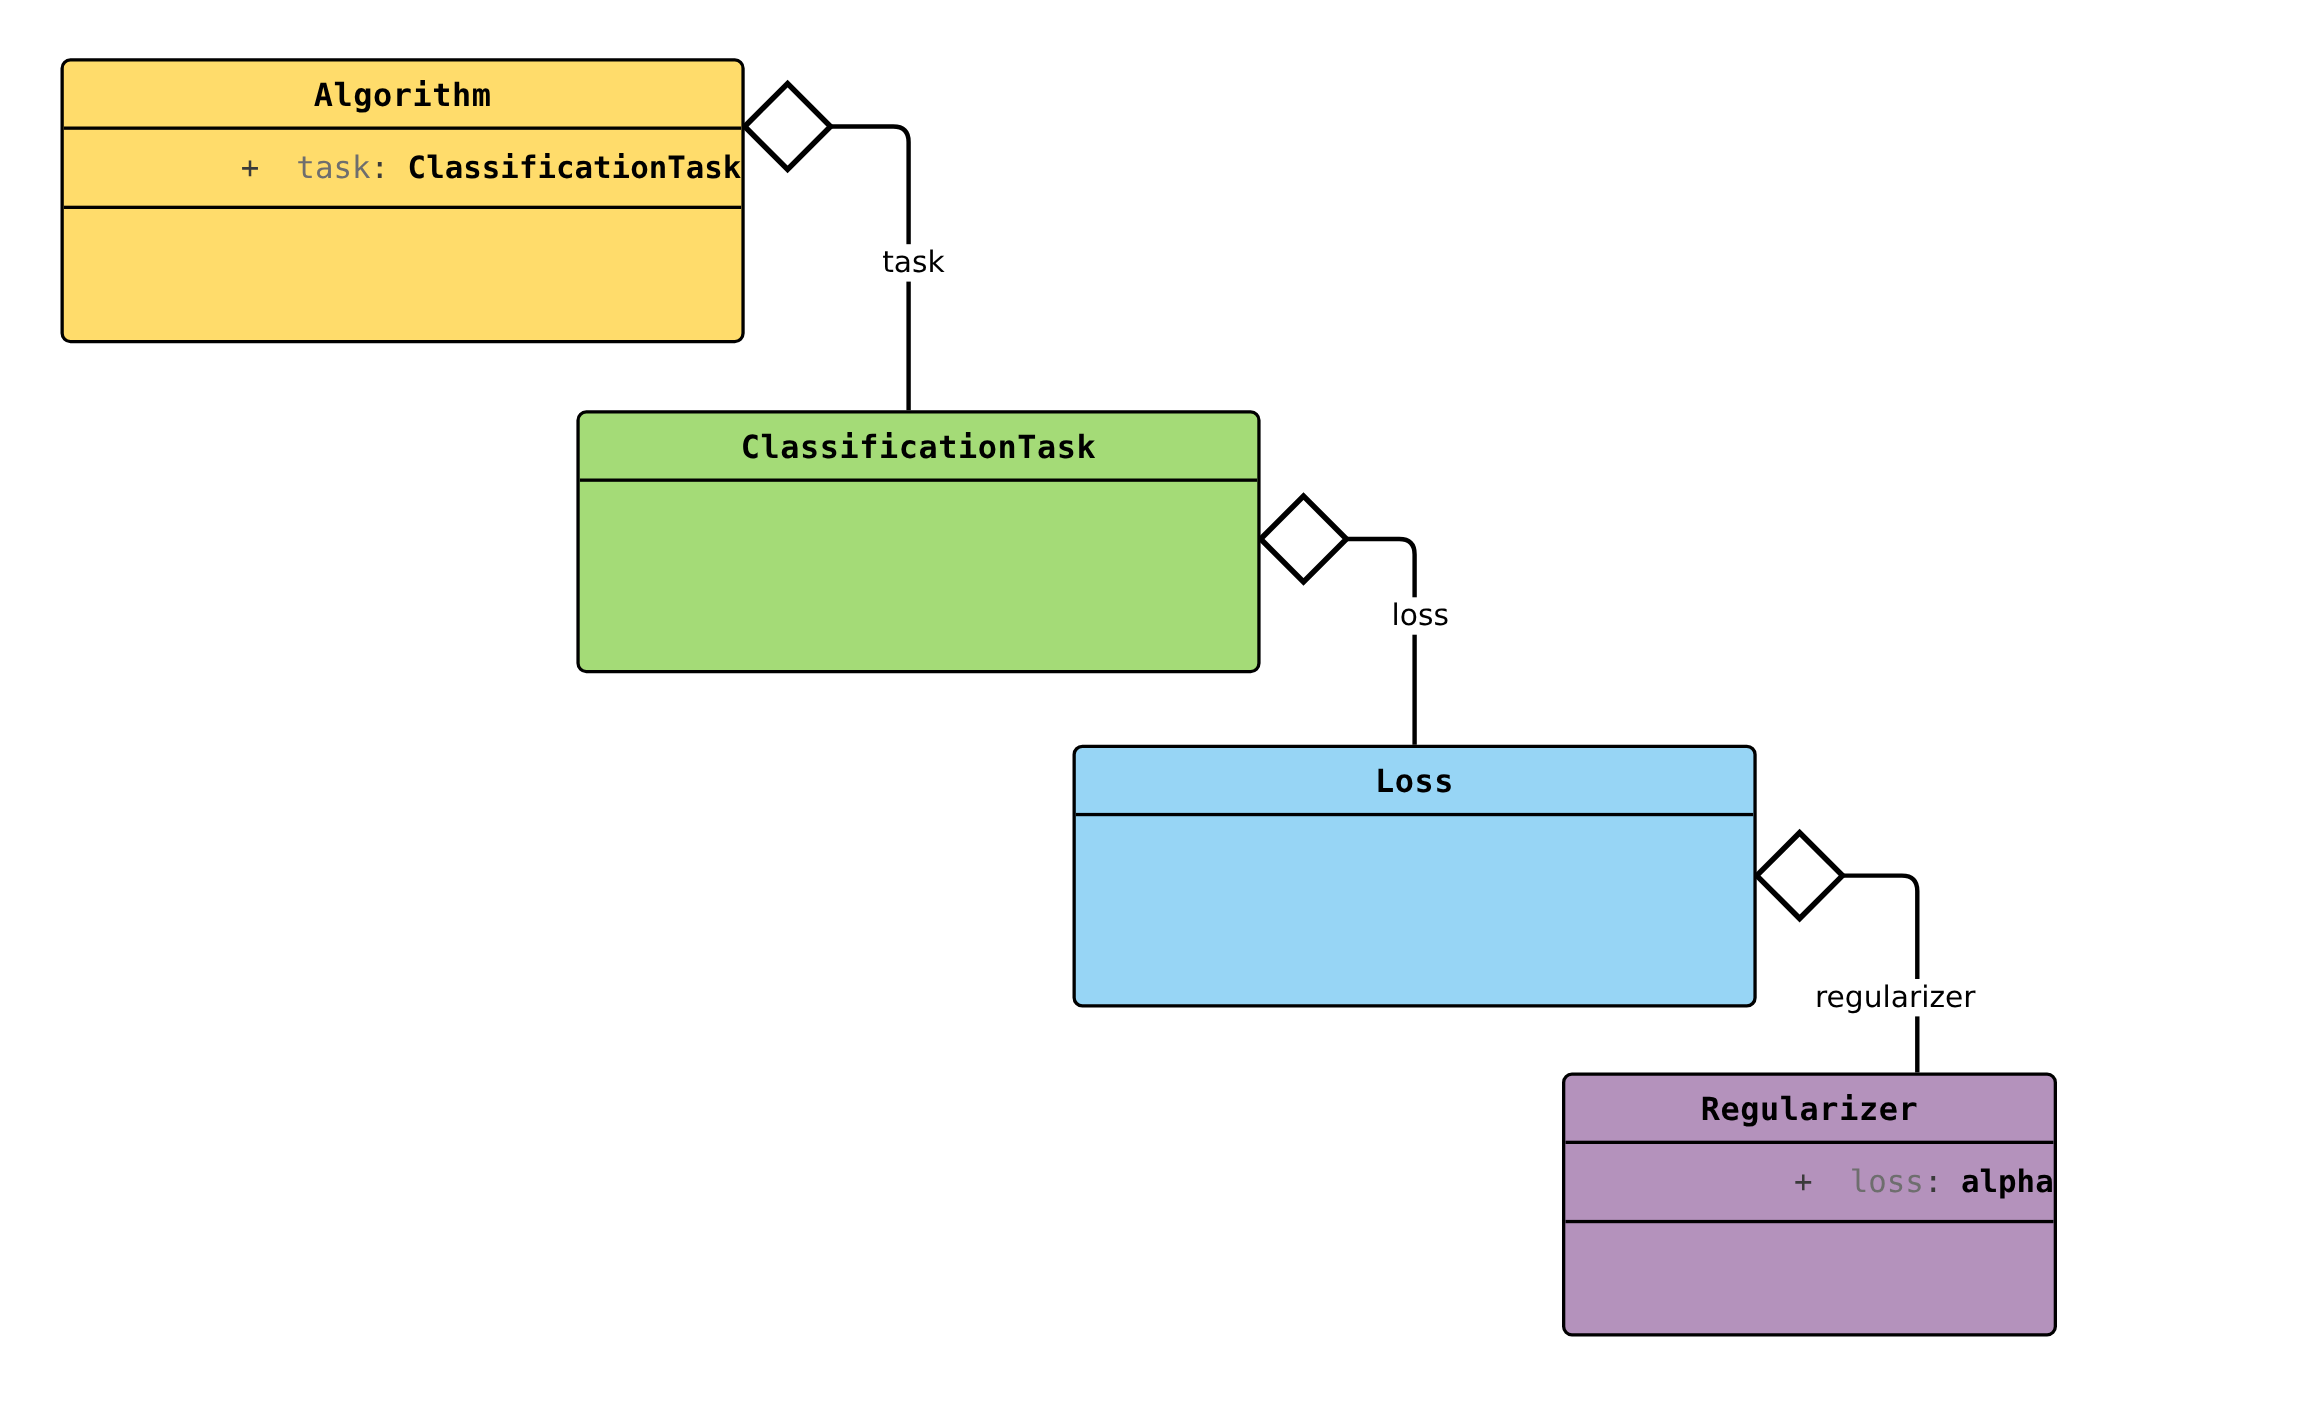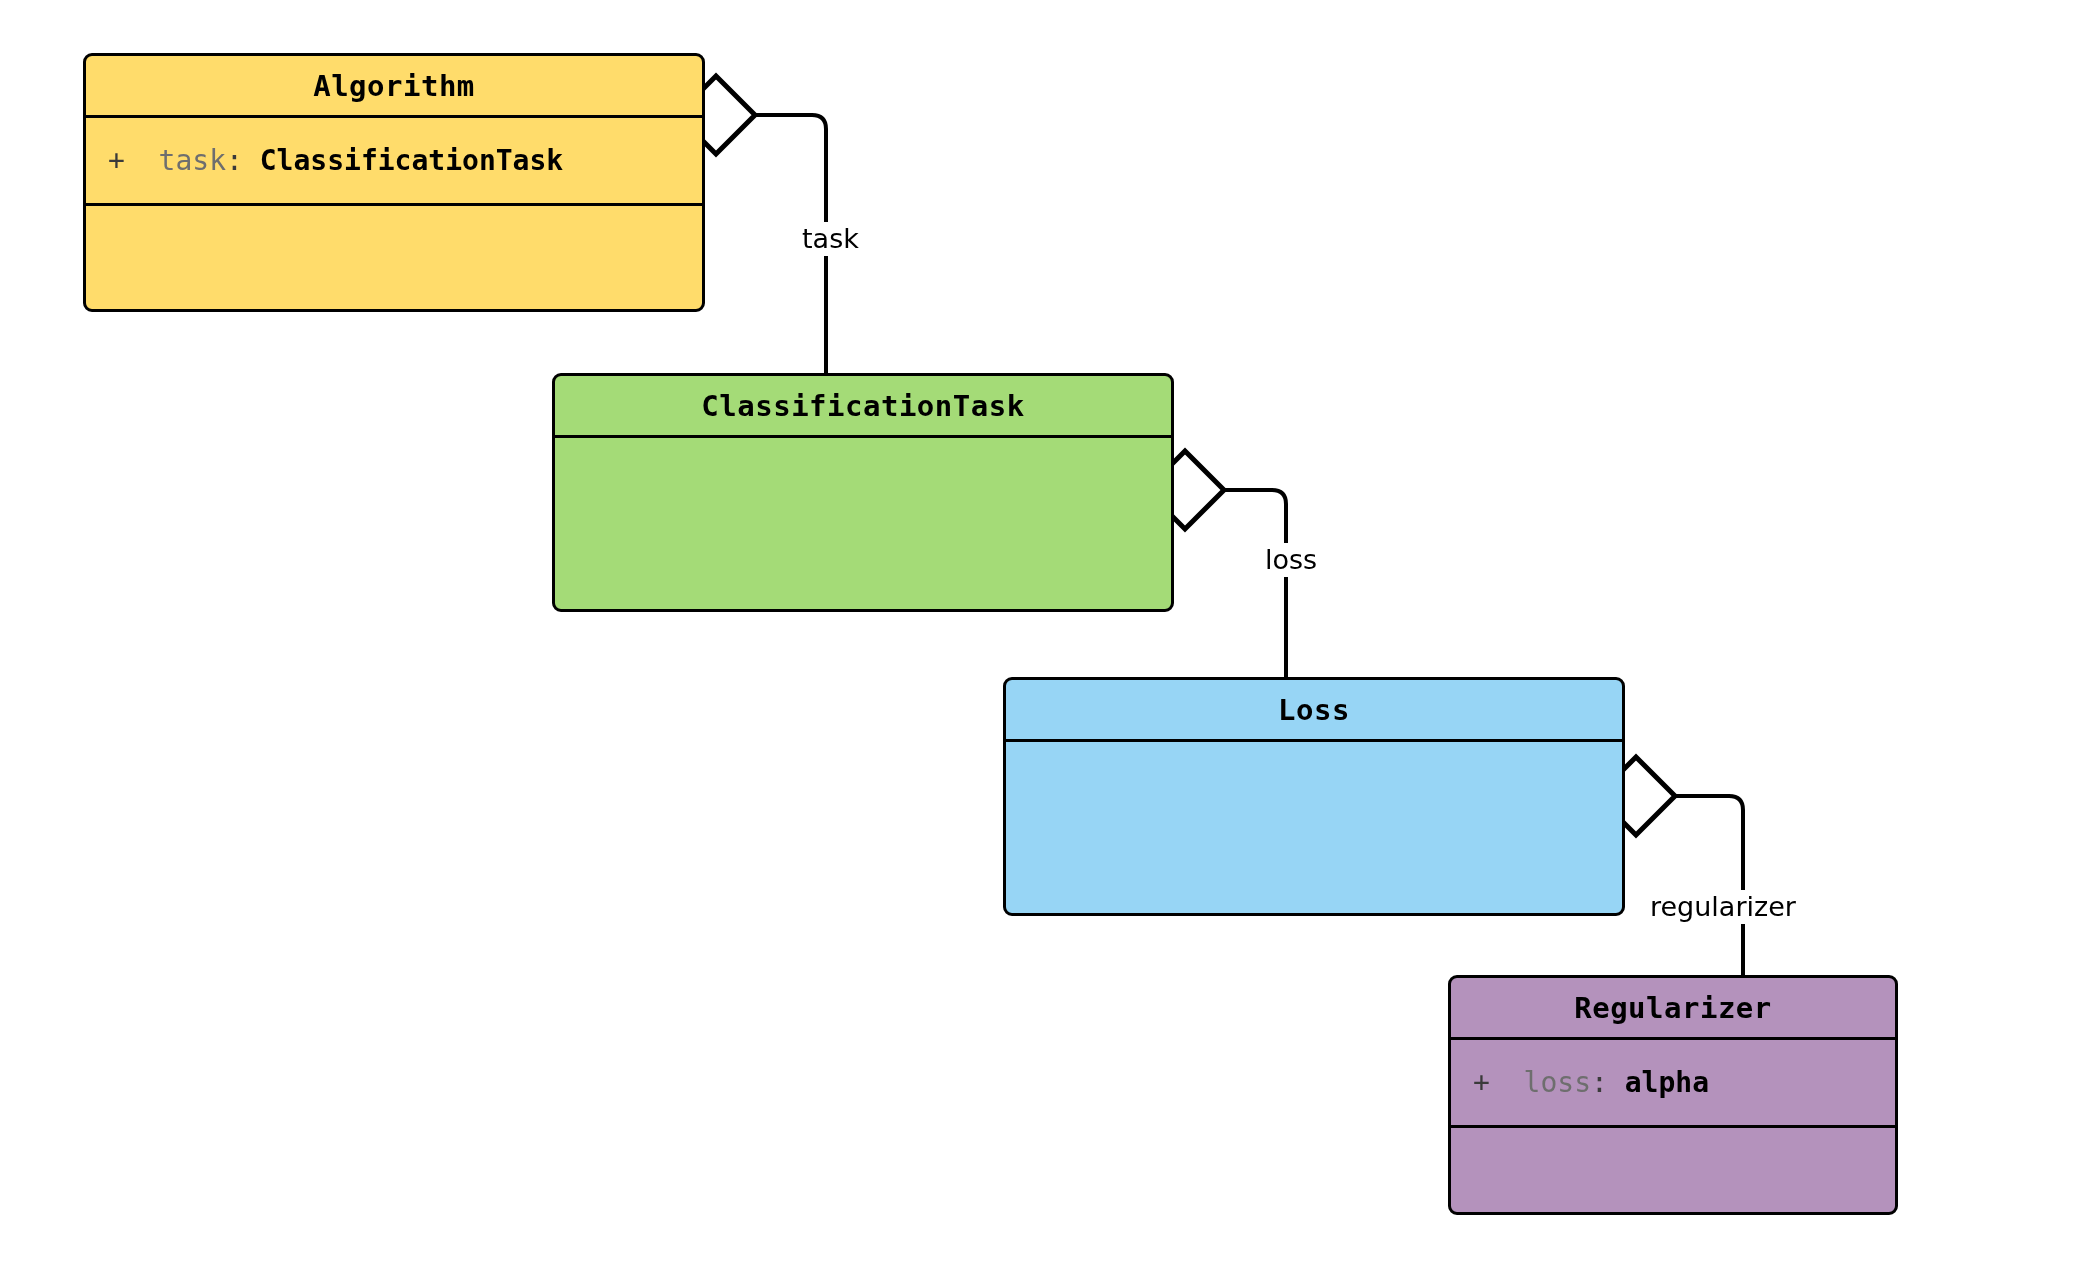--- a/index.html
+++ b/index.html
@@ -26,43 +26,43 @@
     pointer-events: none;
   }
   .uml-class {
     position: absolute;
     box-sizing: border-box;
     border: 3px solid #000000;
     border-radius: 9px;
     overflow: hidden;
     display: flex;
     flex-direction: column;
-    margin-left: 28px;
   }
   .class-title {
     box-sizing: border-box;
     height: 62px;
     display: flex;
     align-items: center;
     justify-content: center;
     font-family: "DejaVu Sans Mono", monospace;
     font-weight: bold;
     font-size: 29px;
     color: #000000;
     letter-spacing: 0.5px;
     border-bottom: 3px solid #000000;
   }
   .class-attrs {
     box-sizing: border-box;
-    height: 88px;
+    height: 72px;
     display: flex;
     flex-direction: column;
     justify-content: center;
     padding-left: 22px;
     border-bottom: 3px solid #000000;
+    text-align: right;
   }
   .attr-row {
     font-family: "DejaVu Sans Mono", monospace;
     font-size: 28px;
     white-space: nowrap;
     line-height: 1.2;
   }
   .attr-vis {
     color: #3a3a3a;
   }

